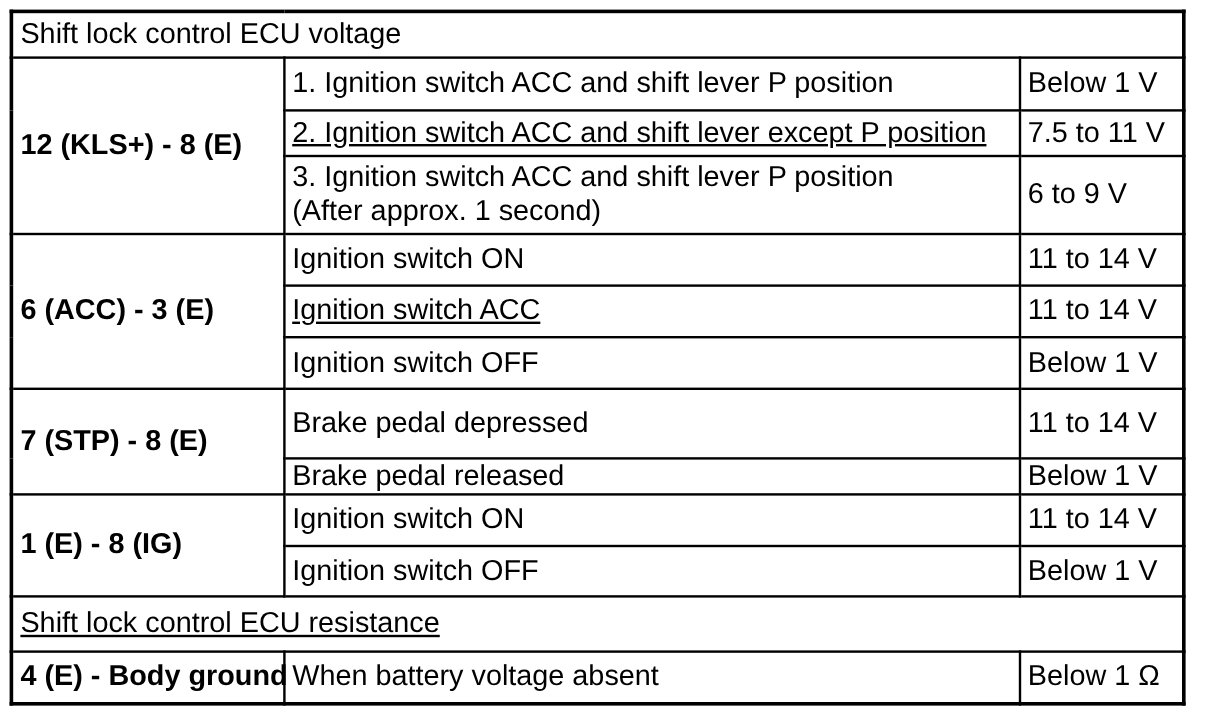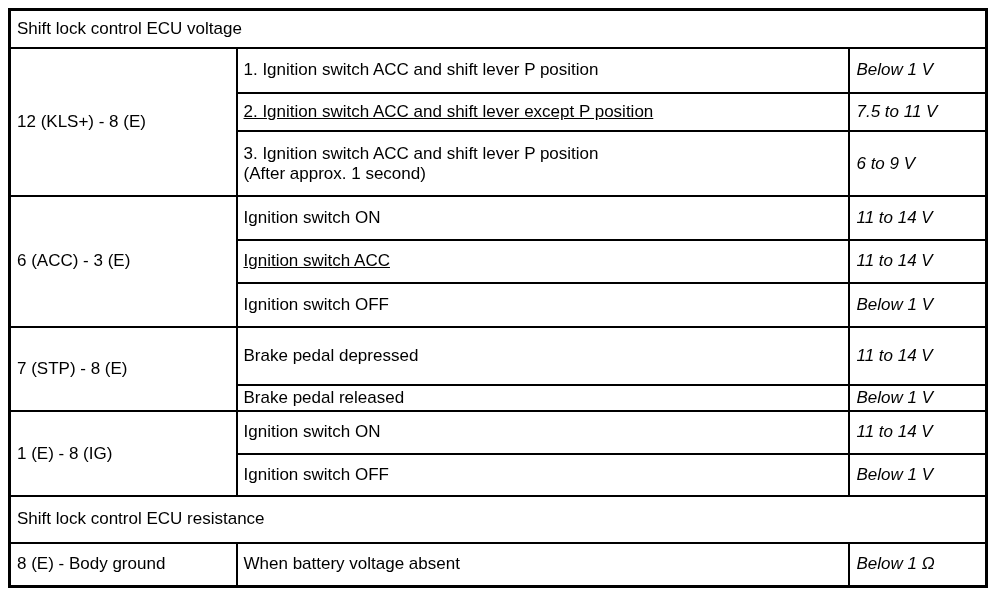--- a/index.html
+++ b/index.html
@@ -32,51 +32,51 @@
     border-collapse: collapse;
     table-layout: fixed;
     background: #ffffff;
     border: 3px solid #000000;
     box-sizing: border-box;
   }
 
   .spec-table td {
     border: 2px solid #000000;
     padding: 0 6px;
-    font-size: 17px;
+    font-size: 24px;
     line-height: 1.18;
     color: #000000;
     vertical-align: middle;
     text-align: left;
     background: #ffffff;
     box-sizing: border-box;
   }
 
   
   .col-terminal { width: 227px; }
   .col-condition { }
   .col-value { width: 137px; }
 
   .section-header {
     font-size: 20.5px;
     white-space: nowrap;
   }
 
   .terminal-cell {
     white-space: nowrap;
+    font-weight: bold;
   }
 
   .condition-cell {
     white-space: normal;
     margin-left: 40px;
   }
 
   .value-cell {
     white-space: nowrap;
-    font-style: italic;
   }
 
   .cond-line {
     display: block;
   }
 </style>
 </head>
 <body>
 
 <div class="page">
@@ -138,25 +138,25 @@
         <td rowspan="2" class="terminal-cell">1 (E) - 8 (IG)</td>
         <td class="condition-cell" style="height:42px;">Ignition switch ON</td>
         <td class="value-cell">11 to 14 V</td>
       </tr>
       <tr>
         <td class="condition-cell" style="height:42px;">Ignition switch OFF</td>
         <td class="value-cell">Below 1 V</td>
       </tr>
 
       <tr>
-        <td colspan="3" class="section-header" style="height:46px;">Shift lock control ECU resistance</td>
+        <td colspan="3" class="section-header" style="height:46px;text-decoration:underline;">Shift lock control ECU resistance</td>
       </tr>
 
       <tr>
-        <td class="terminal-cell" style="height:43px;">8 (E) - Body ground</td>
+        <td class="terminal-cell" style="height:43px;">4 (E) - Body ground</td>
         <td class="condition-cell">When battery voltage absent</td>
         <td class="value-cell">Below 1 Ω</td>
       </tr>
 
     </tbody>
   </table>
 
 </div>
 
 </body></html>

